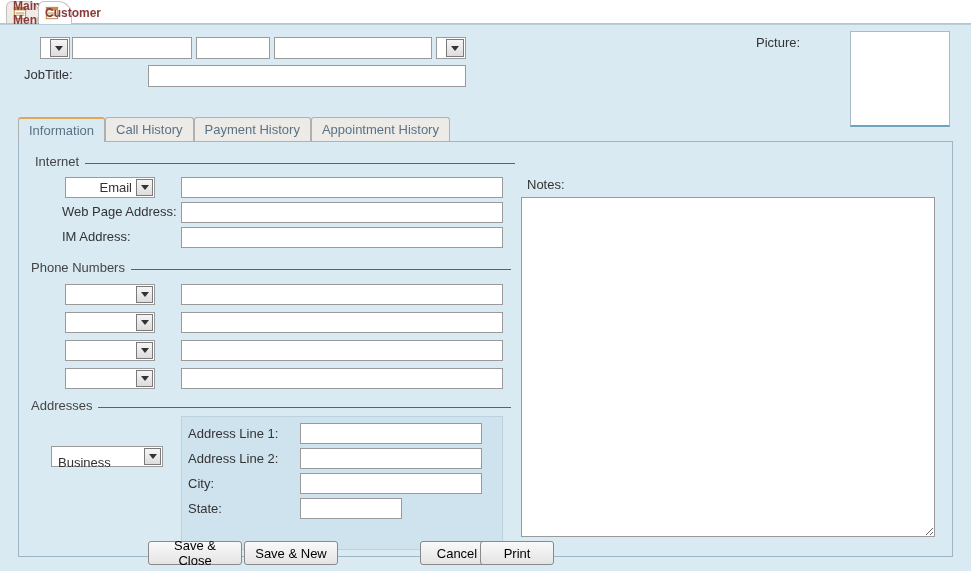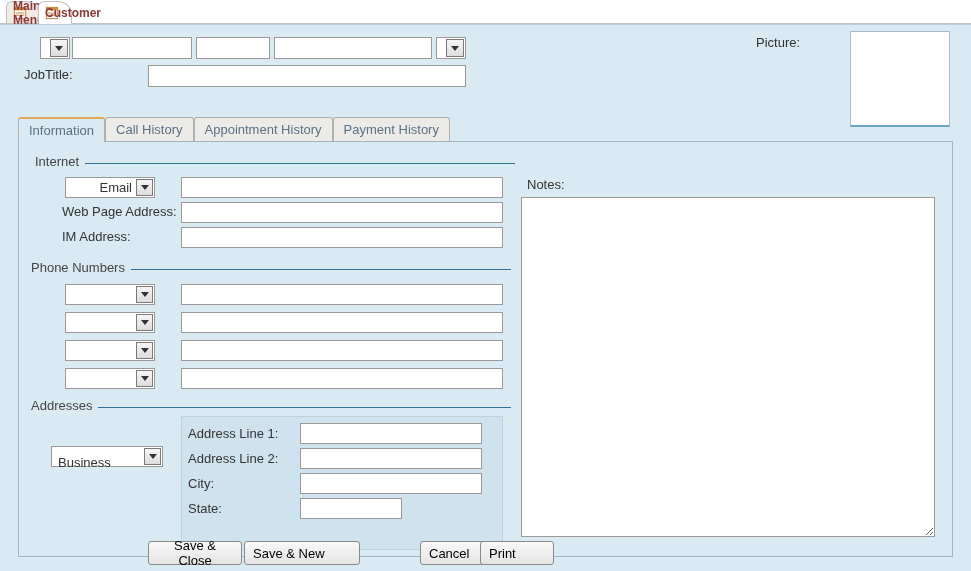--- a/index.html
+++ b/index.html
@@ -168,25 +168,25 @@
   .notes-lbl{ position:absolute; top:35px; left:508px;}
   .notes-box{
     position:absolute; top:55px; left:502px; width:414px; height:340px;
     border:1px solid #9a9a9a; background:#fff;
   }
 
   
   .btn{
     position:absolute; height:24px; border:1px solid #8a8a8a;
     background:linear-gradient(#f9f9f9,#e4e4e4); border-radius:3px;
-    font-size:13px; display:inline-flex; align-items:center; 
+    font-size:13px; display:inline-flex; align-items:center; justify-content:center;
     padding:8px 8px;
   }
   .btn-saveclose{ top:516px; left:148px; width:94px;}
-  .btn-savenew{ top:516px; left:244px; width:116px;}
+  .btn-savenew{ top:516px; left:244px; width:94px;}
   .btn-cancel{ top:516px; left:420px; width:74px;}
   .btn-print{ top:516px; left:480px; width:74px;}
 
   
   .form-icon-bg{ fill:#fff; stroke:#b07a3a;}
   .form-icon-bar{ fill:#d08a3c;}
 </style>
 </head>
 <body>
 
@@ -239,24 +239,24 @@
 
   <div class="tabctl">
     <div class="tabctl-tabs">
       <div class="tabctl-tab selected">
           <span>Information</span>
         </div>
       <div class="tabctl-tab">
           <span>Call History</span>
         </div>
       <div class="tabctl-tab">
+          <span>Payment History</span>
+        </div>
+      <div class="tabctl-tab">
           <span>Appointment History</span>
-        </div>
-      <div class="tabctl-tab">
-          <span>Payment History</span>
         </div>
     </div>
     <div class="tabctl-body">
 
       <div class="group-head gh-internet"><span class="txt">Internet</span></div>
       <div class="combo email-combo">
         <span>Email</span>
         <div class="drop-btn">
             <div class="tri"></div>
           </div>

